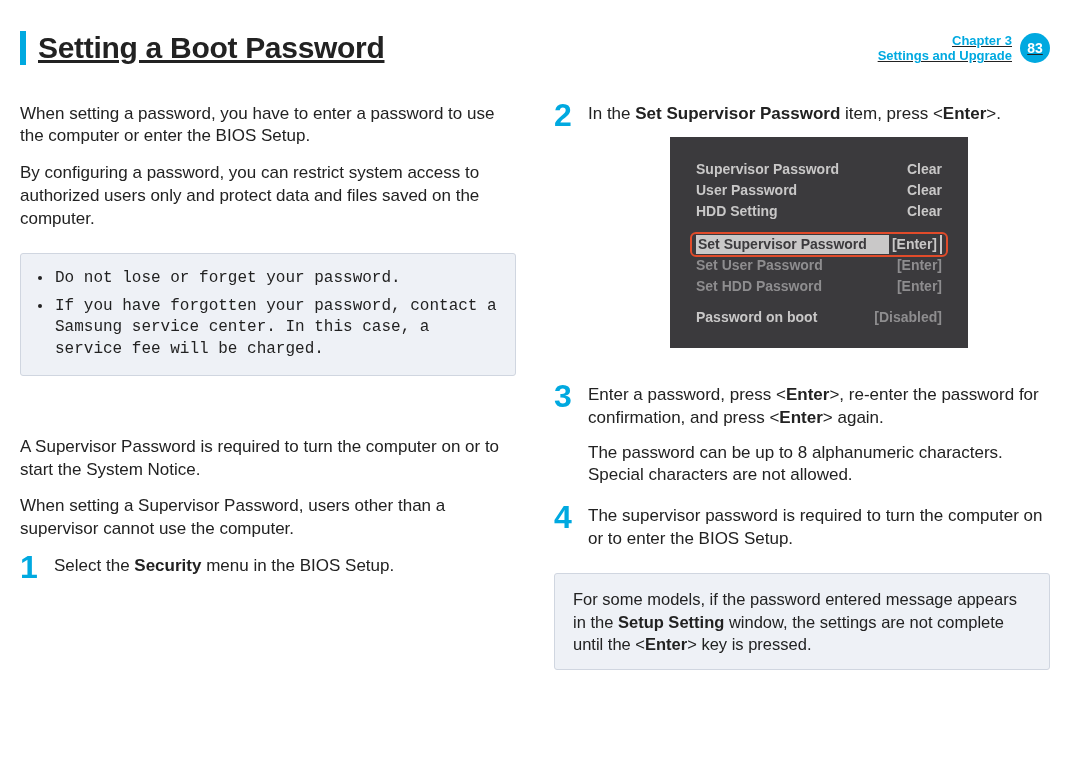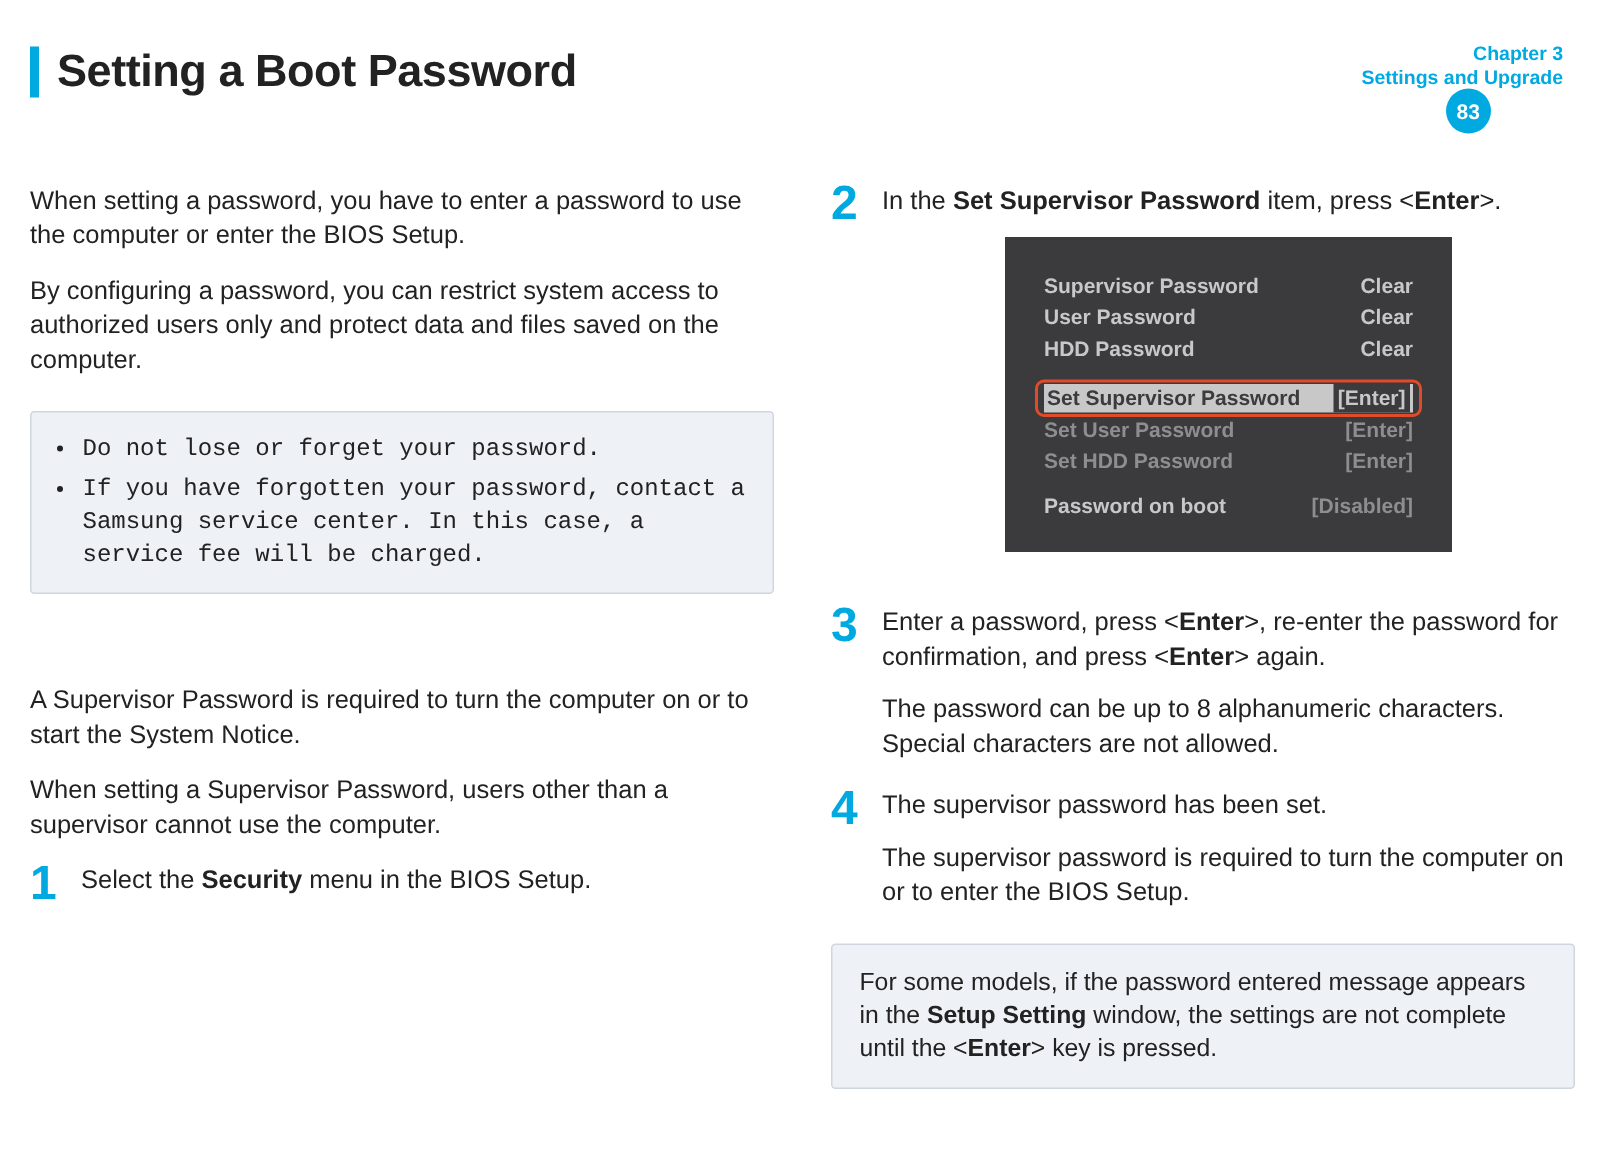--- a/index.html
+++ b/index.html
@@ -10,22 +10,23 @@
     font-size: 17px;
     color: #222;
     line-height: 1.35;
     background: #fff;
     position: relative;
     padding: 28px 30px 20px 20px;
   }
   .header-row {
     display: flex;
     justify-content: space-between;
-    align-items: flex-start;
+    align-items: center;
     margin-bottom: 34px;
+    text-decoration: underline;
   }
   .title-block {
     display: flex;
     align-items: center;
   }
   .title-bar {
     width: 6px;
     height: 34px;
     background: #00a9e0;
     margin-right: 12px;
@@ -36,21 +37,20 @@
     color: #222;
     letter-spacing: -0.3px;
   }
   .chapter-block {
     display: flex;
     align-items: center;
     color: #00a9e0;
     font-size: 13px;
     font-weight: 700;
     text-align: right;
-    flex-direction: column;
   }
   .chapter-text { margin-right: 8px; line-height: 1.2; }
   .page-badge {
     background: #00a9e0;
     color: #fff;
     width: 30px;
     height: 30px;
     border-radius: 50%;
     display: flex;
     align-items: center;
@@ -196,21 +196,21 @@
           <div class="bios-section">
             <div class="bios-row">
                 <span>Supervisor Password</span>
                 <span>Clear</span>
               </div>
             <div class="bios-row">
                 <span>User Password</span>
                 <span>Clear</span>
               </div>
             <div class="bios-row">
-                <span>HDD Password</span>
+                <span>HDD Setting</span>
                 <span>Clear</span>
               </div>
           </div>
           <div class="bios-section">
             <div class="bios-highlight-wrap">
               <div class="bios-highlight">
                 <span>Set Supervisor Password</span>
                   <span class="val">[Enter]</span>
               </div>
             </div>
@@ -239,21 +239,20 @@
         <p>
           <span>Enter a password, press &lt;</span><b>Enter</b><span>&gt;, re-enter the password for confirmation, and press &lt;</span><b>Enter</b><span>&gt; again.</span>
         </p>
         <p>The password can be up to 8 alphanumeric characters. Special characters are not allowed.</p>
       </div>
     </div>
 
     <div class="step">
       <div class="step-num">4</div>
       <div class="step-body">
-        <p>The supervisor password has been set.</p>
         <p>The supervisor password is required to turn the computer on or to enter the BIOS Setup.</p>
       </div>
     </div>
 
     <div class="notice-box">
       <span>For some models, if the password entered message appears in the </span><b>Setup Setting</b><span> window, the settings are not complete until the &lt;</span><b>Enter</b><span>&gt; key is pressed.</span>
     </div>
 
   </div>
 </div>

